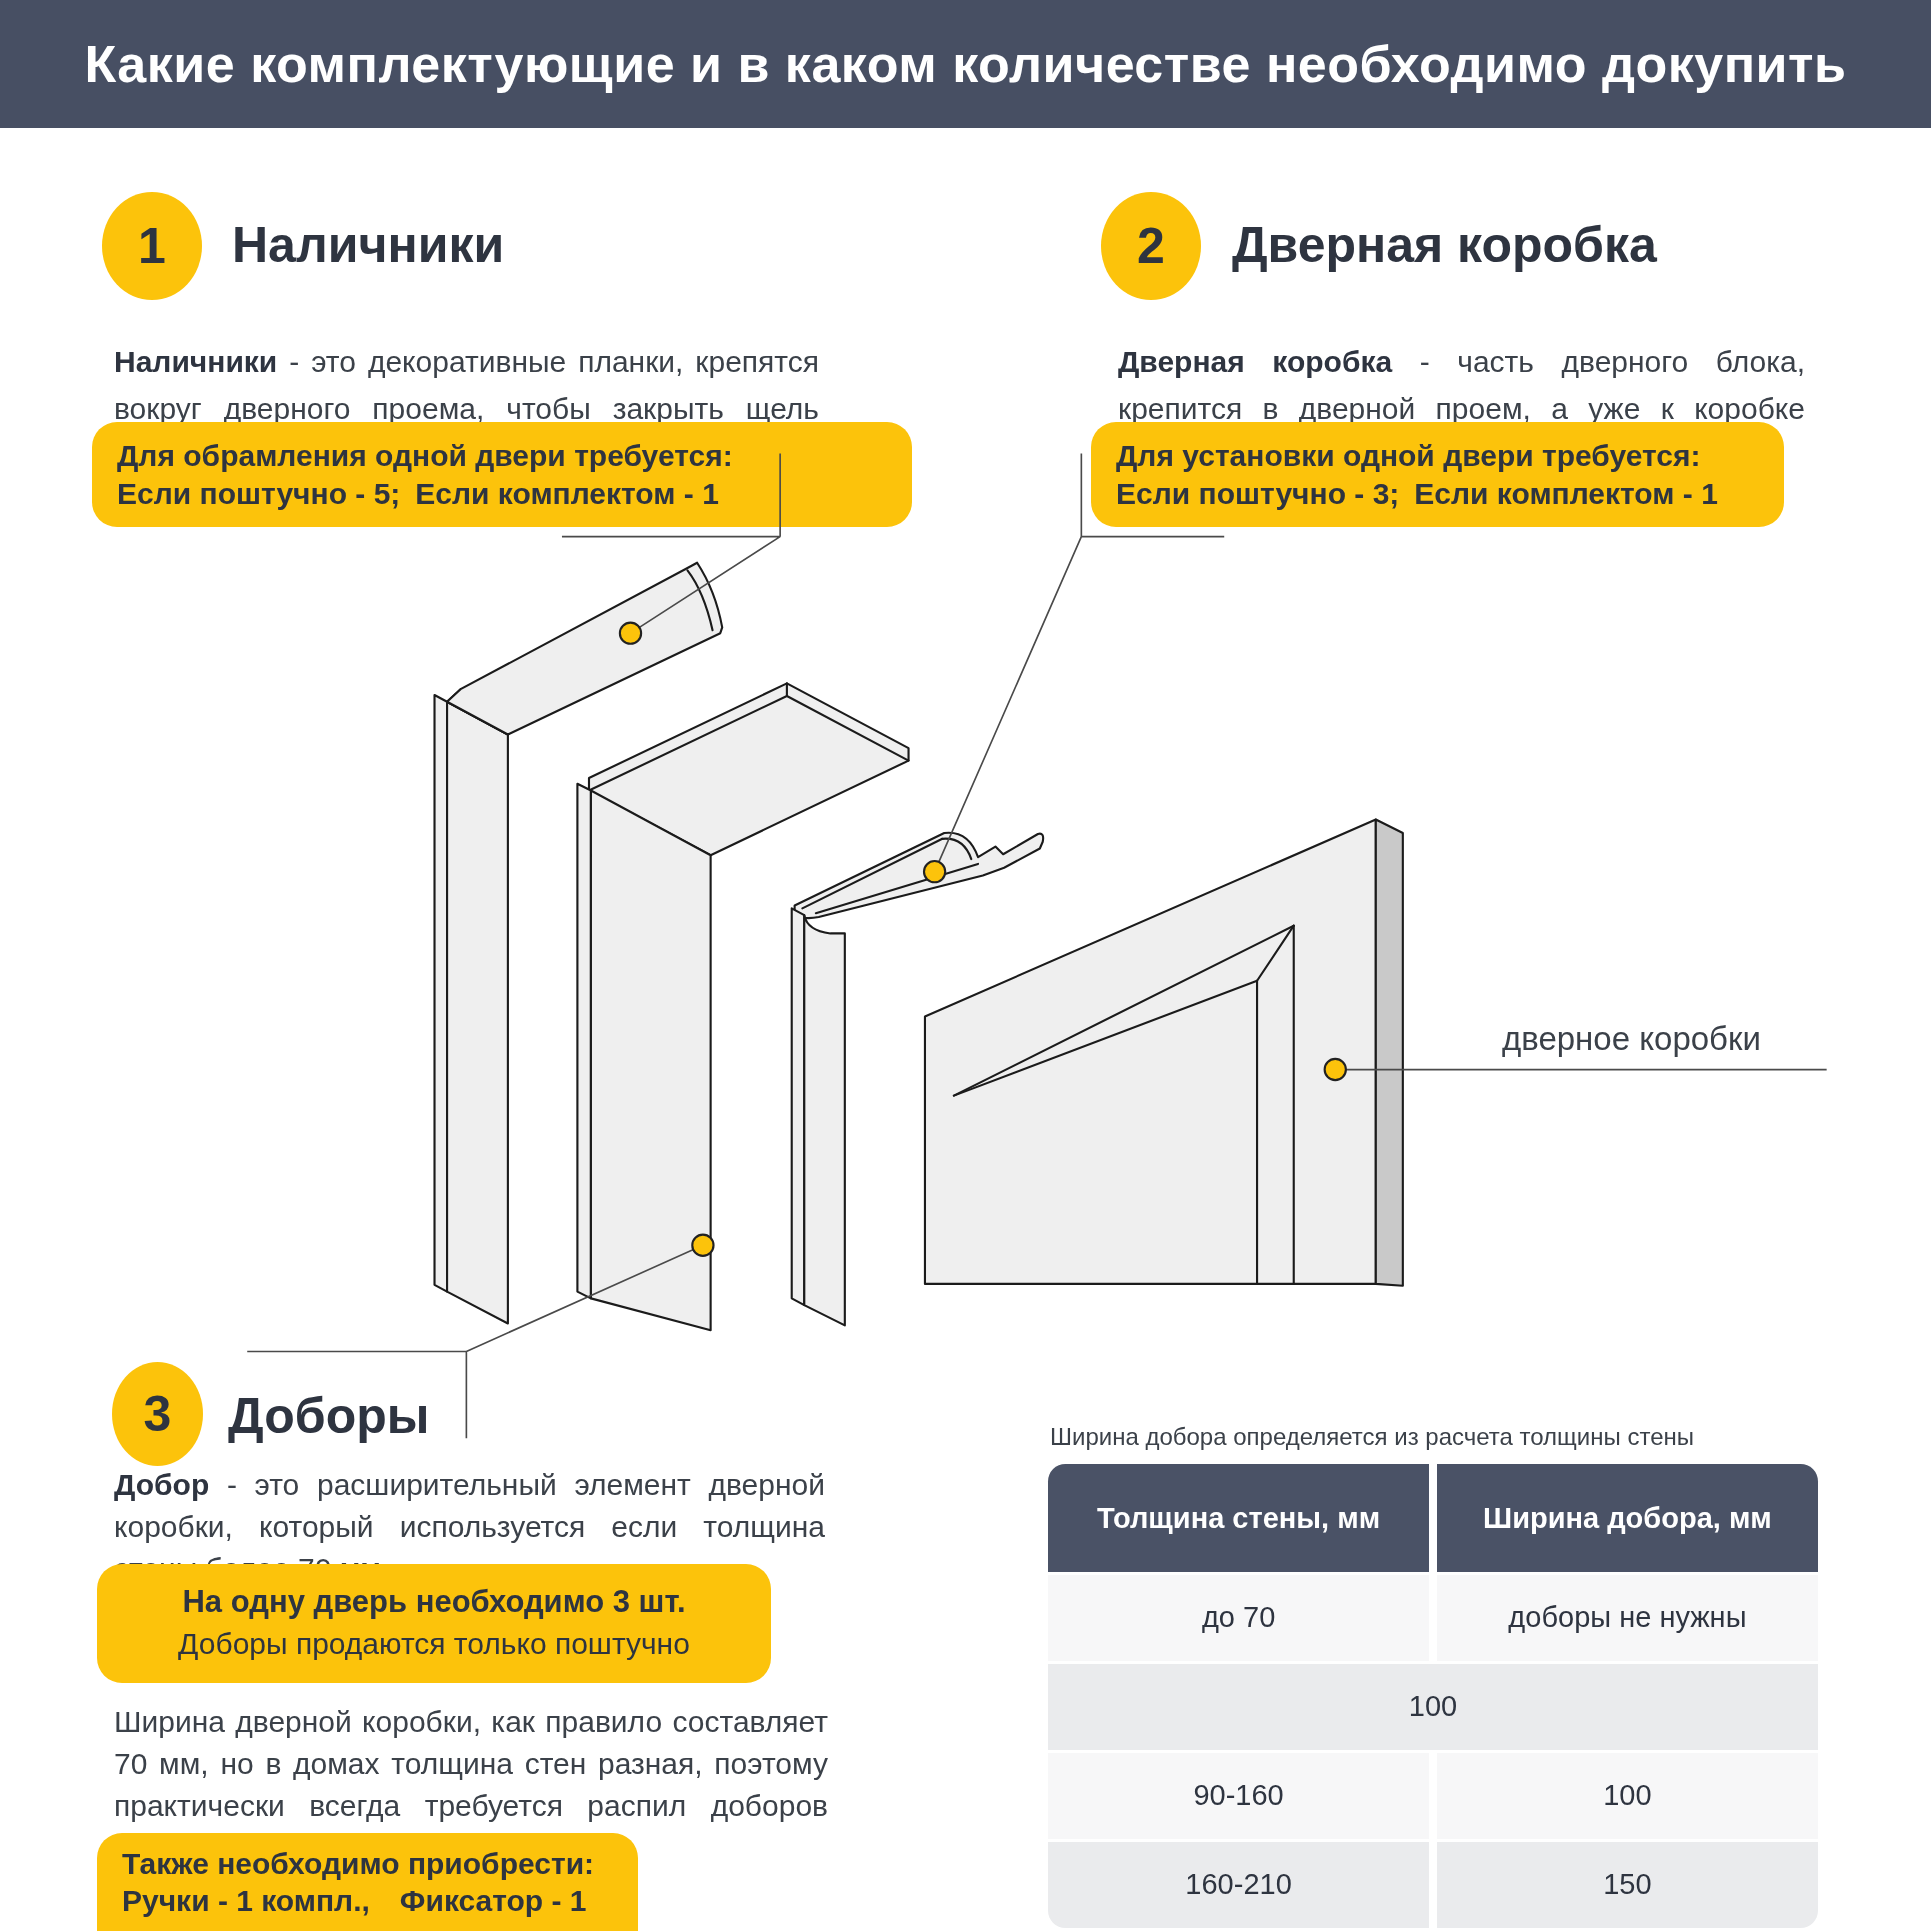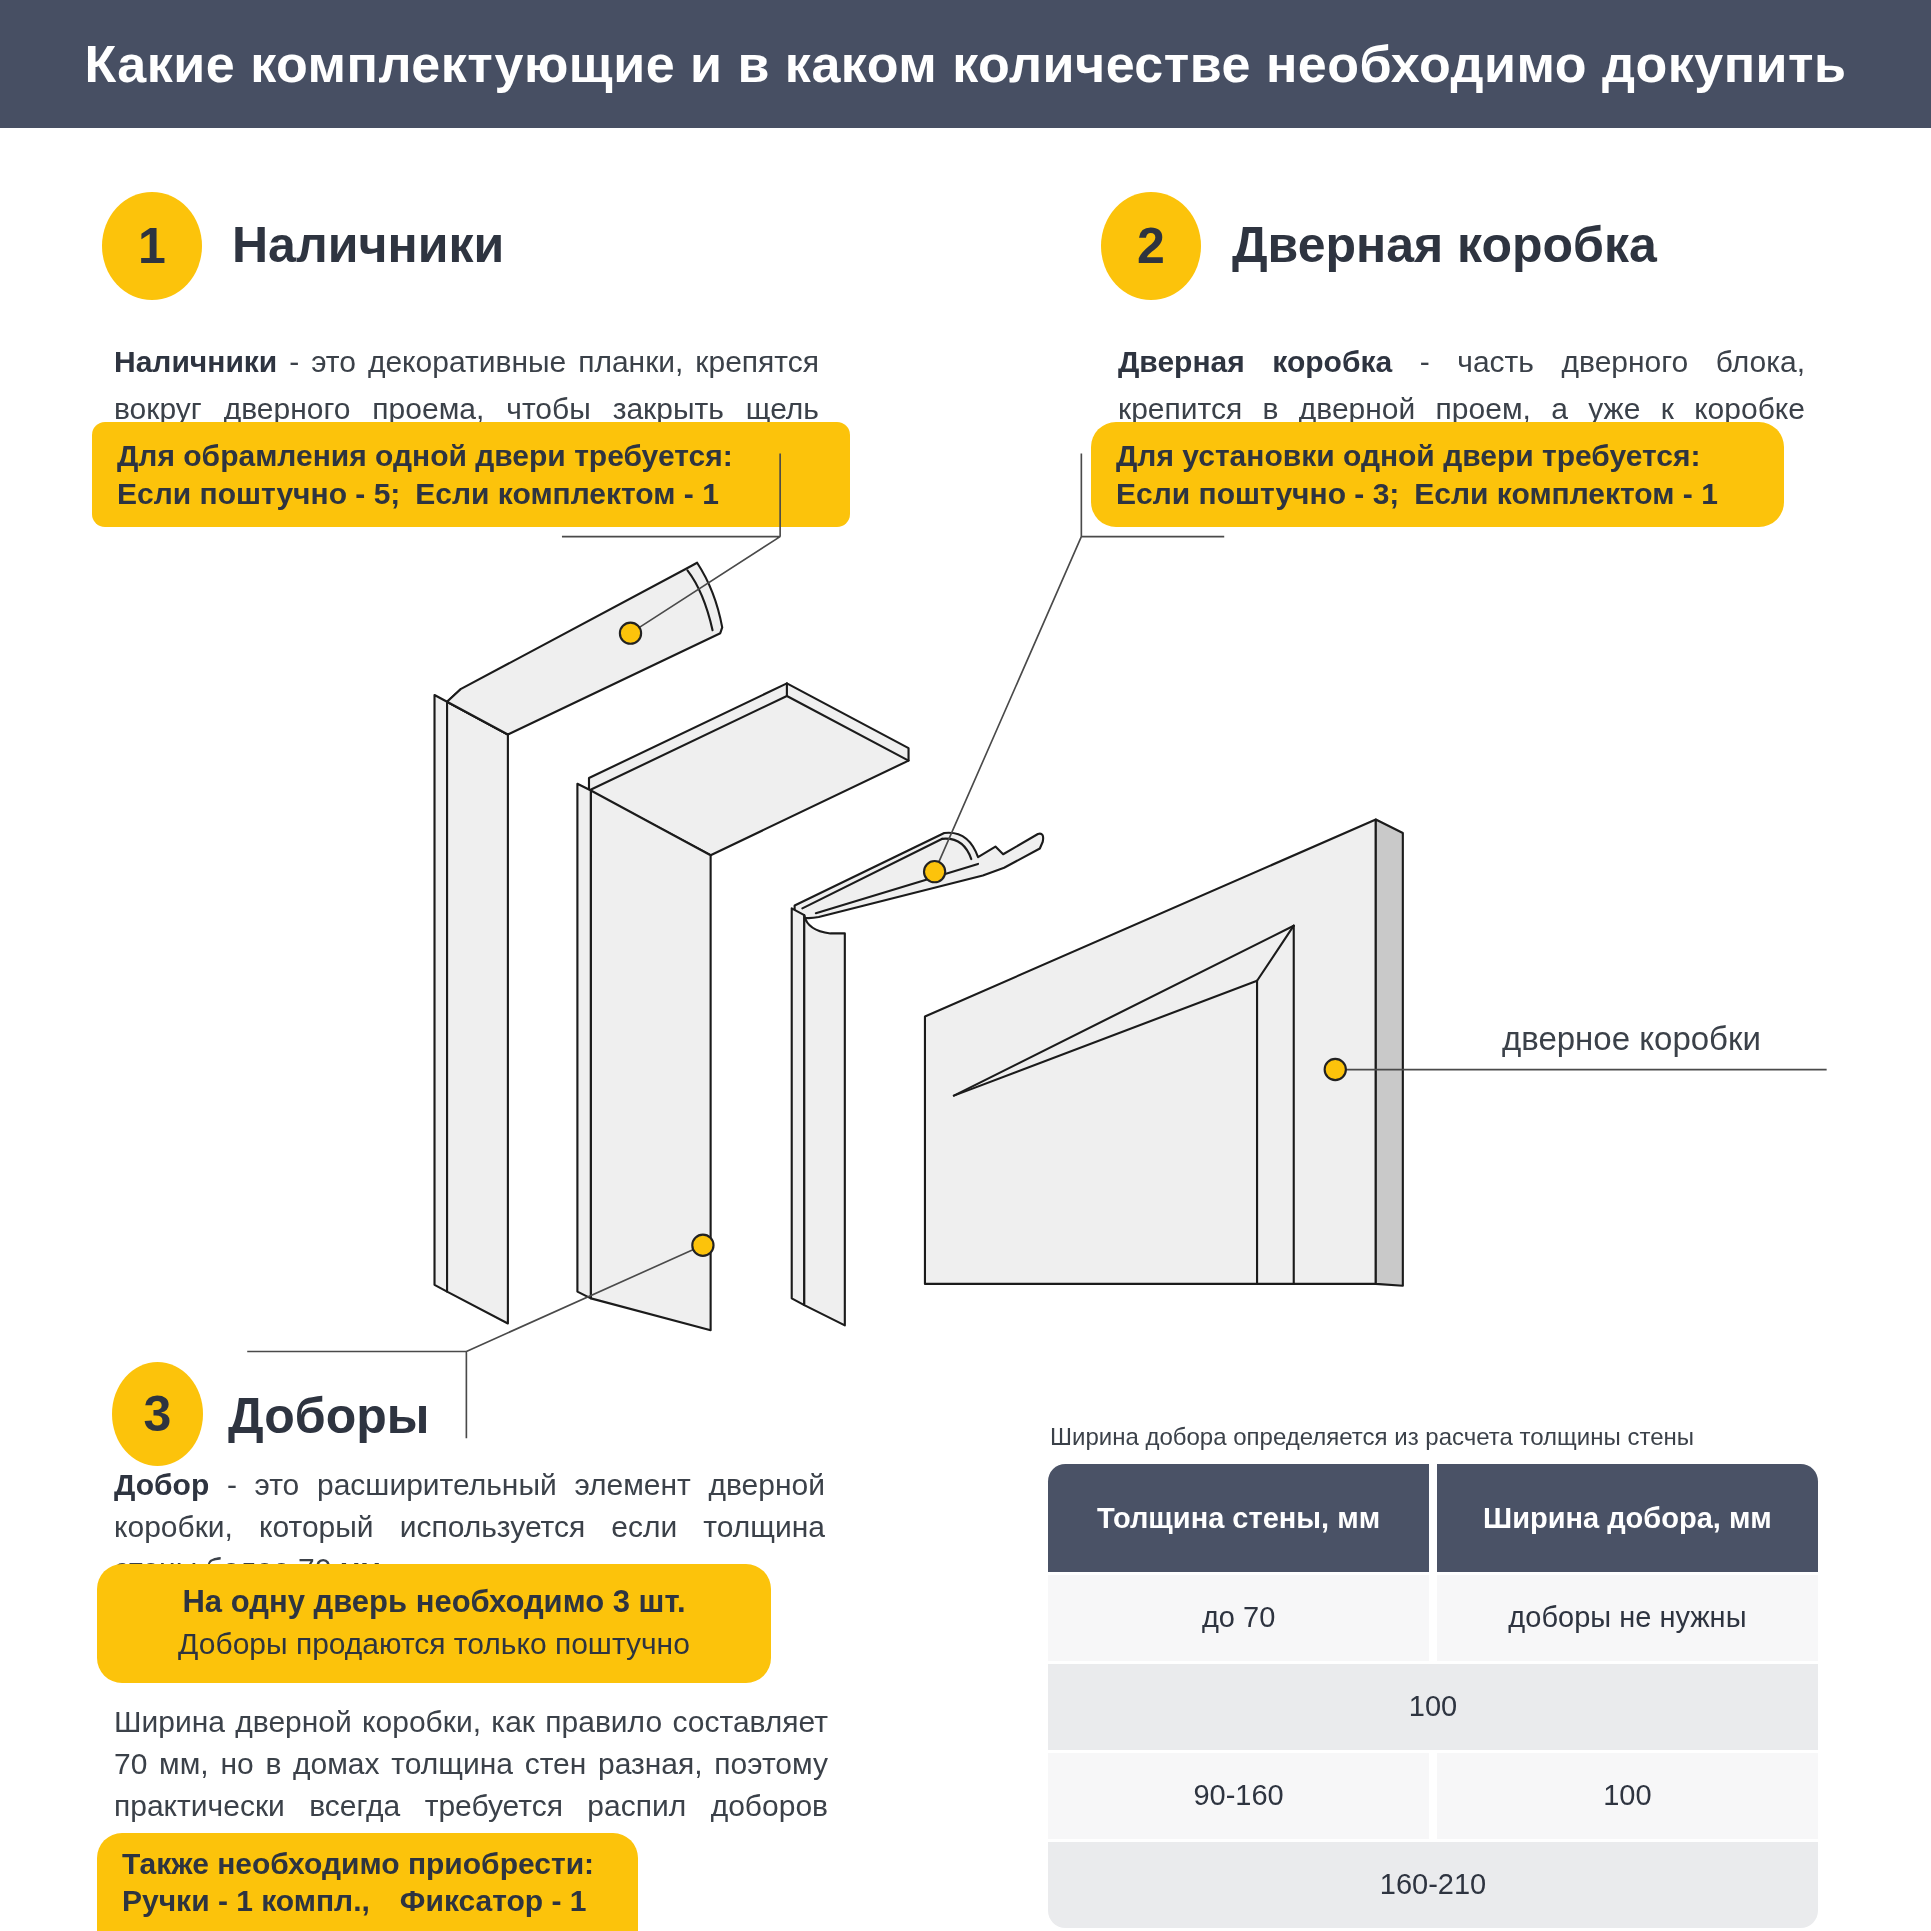--- a/index.html
+++ b/index.html
@@ -45,21 +45,21 @@
   <h1>Какие комплектующие и в каком количестве необходимо докупить</h1>
 </div>
 
 <div class="abs num-circle" style="left:102px;top:192px;">
   <span>1</span>
 </div>
 <div class="abs sec-title" style="left:232px;top:214px;">Наличники</div>
 <p class="abs body-text" style="left:114px;top:338px;width:705px;margin:0;">
   <b>Наличники</b><span> - это декоративные планки, крепятся вокруг дверного проема, чтобы закрыть щель между дверной коробкой и стеной</span>
 </p>
-<div class="abs callout" style="left:92px;top:422px;width:758px;border-radius:13px;">
+<div class="abs callout" style="left:92px;top:422px;width:820px;">
   <div class="l1">Для обрамления одной двери требуется:</div>
   <div class="l2">Если поштучно - 5; Если комплектом - 1</div>
 </div>
 
 <div class="abs num-circle" style="left:1101px;top:192px;">
   <span>2</span>
 </div>
 <div class="abs sec-title" style="left:1232px;top:214px;">Дверная коробка</div>
 <p class="abs body-text" style="left:1118px;top:338px;width:687px;margin:0;">
   <b>Дверная коробка</b><span> - часть дверного блока, крепится в дверной проем, а уже к коробке дверными петлями крепится дверное полотно</span>
@@ -156,15 +156,16 @@
   </div>
   <div class="tbl-row dark">
     <div class="cell">100</div>
   </div>
   <div class="tbl-row light">
     <div class="cell">90-160</div>
     <div class="cell">100</div>
   </div>
   <div class="tbl-row dark last">
     <div class="cell">160-210</div>
+    <div class="cell">150</div>
   </div>
 </div>
 
 
 </body></html>

